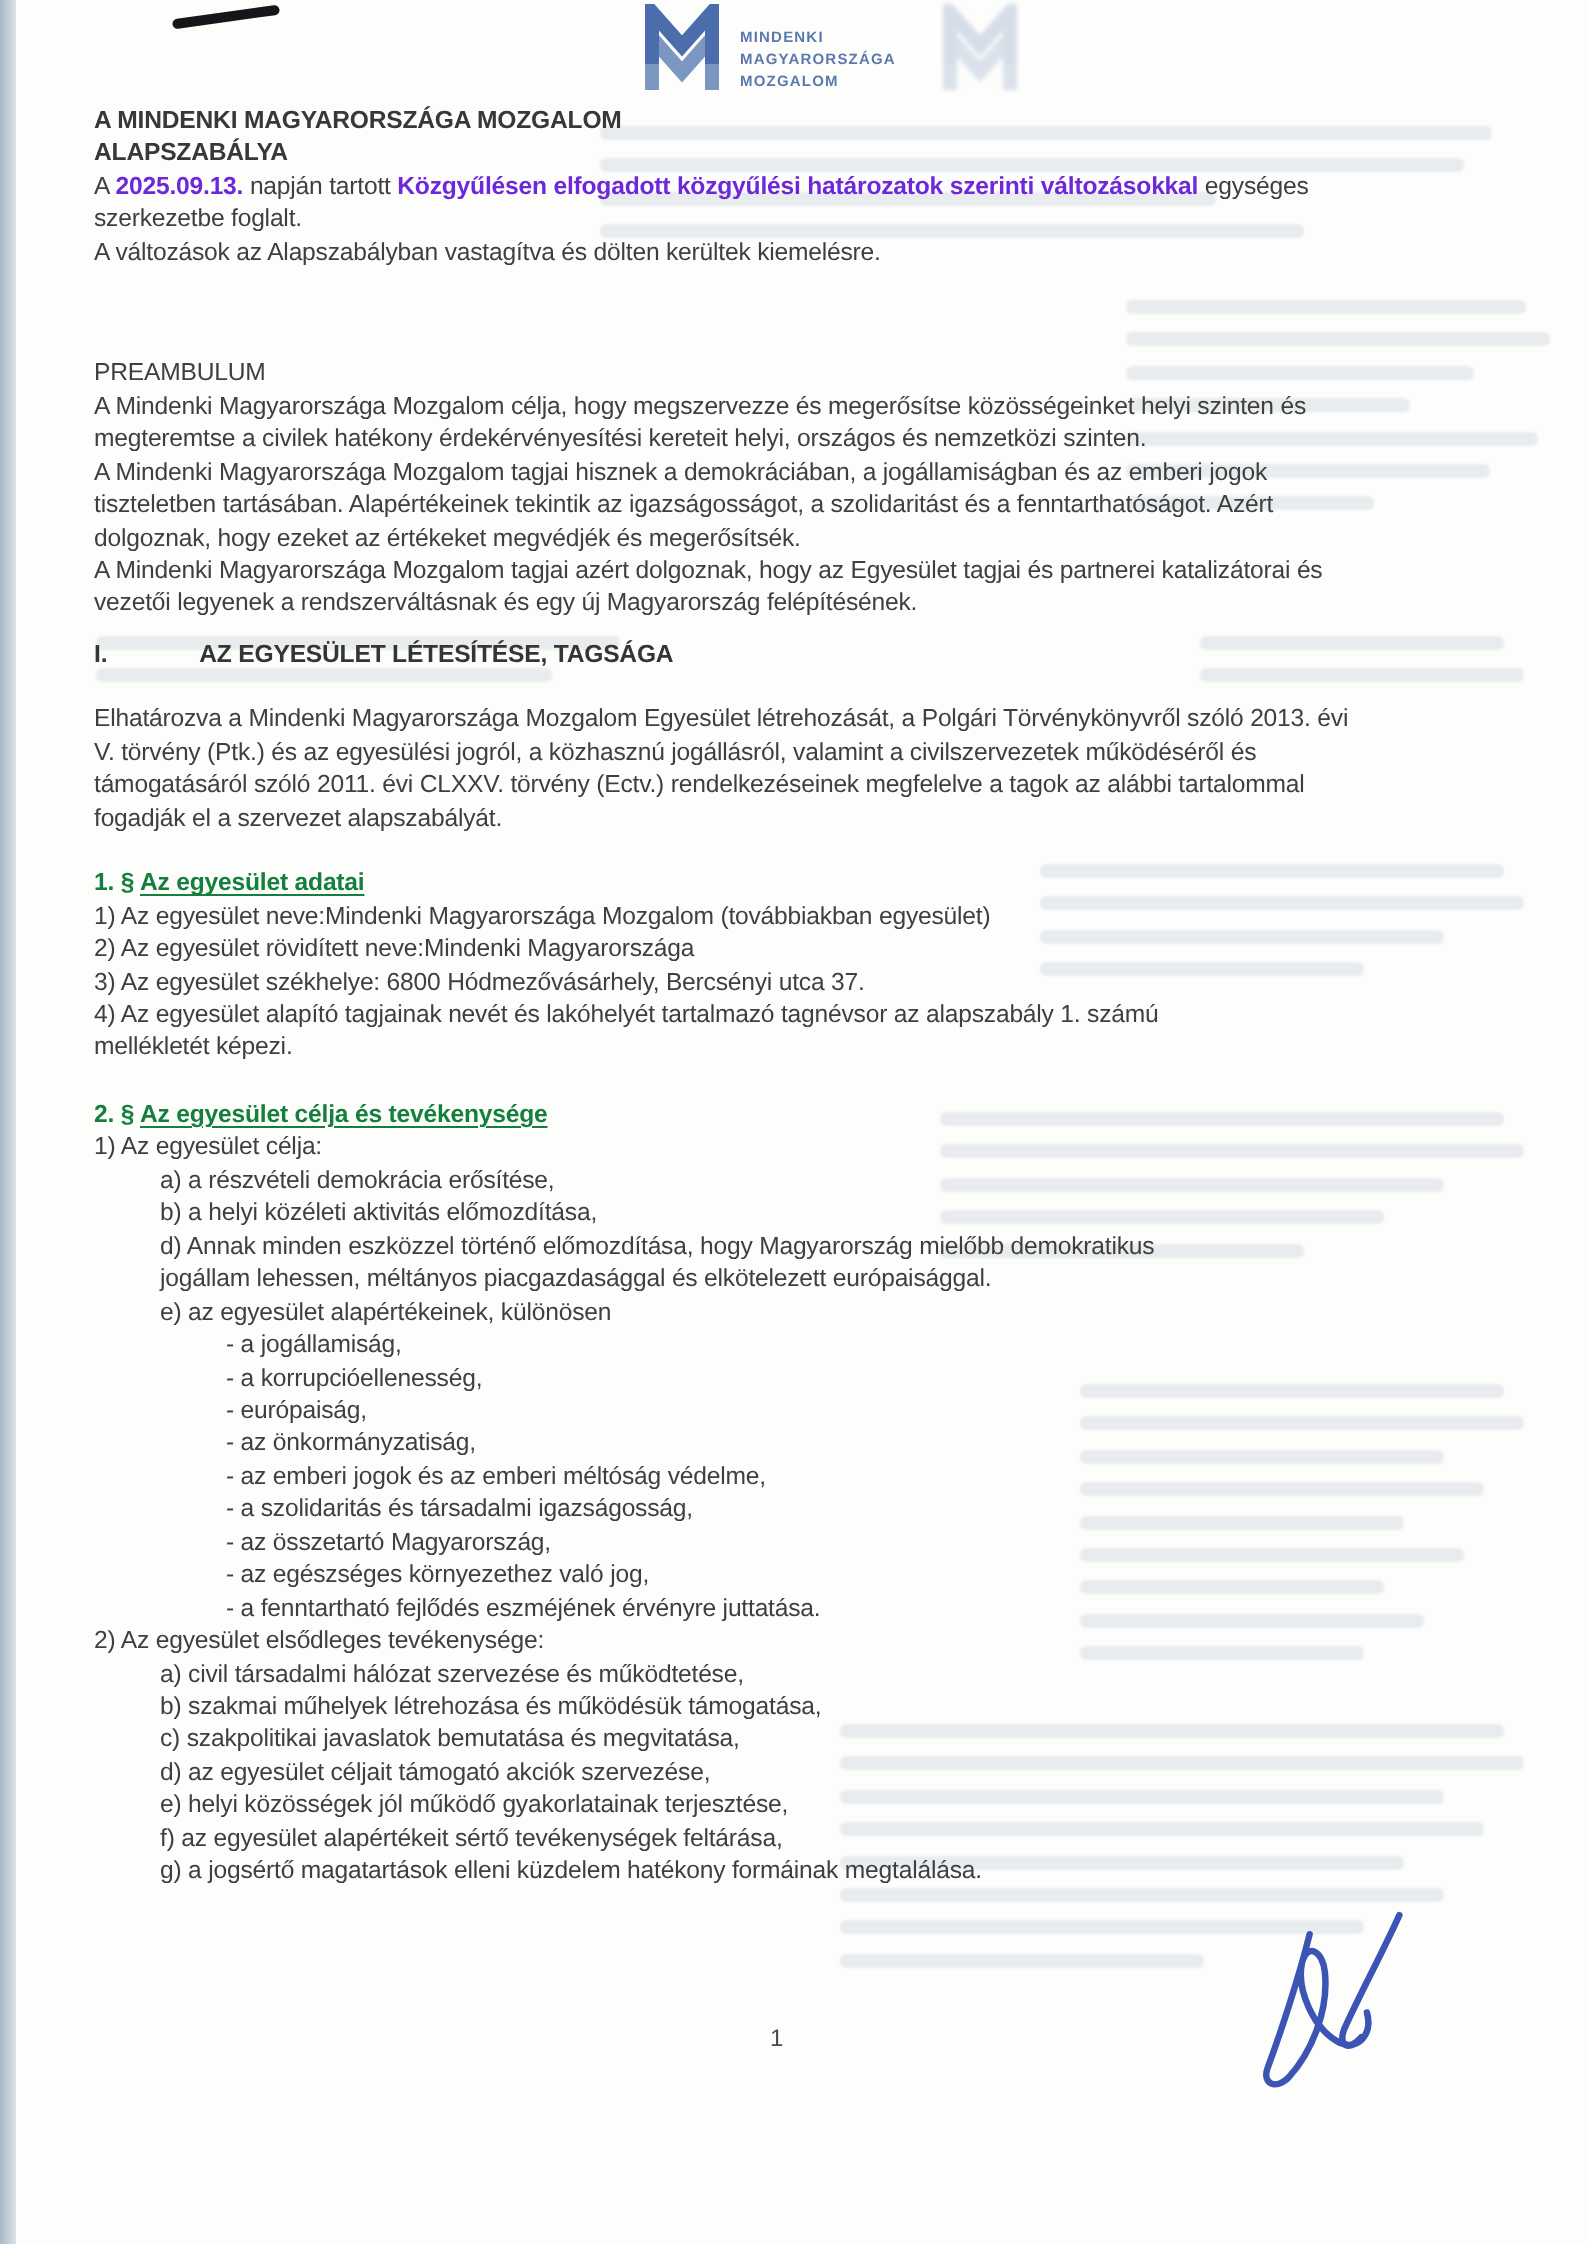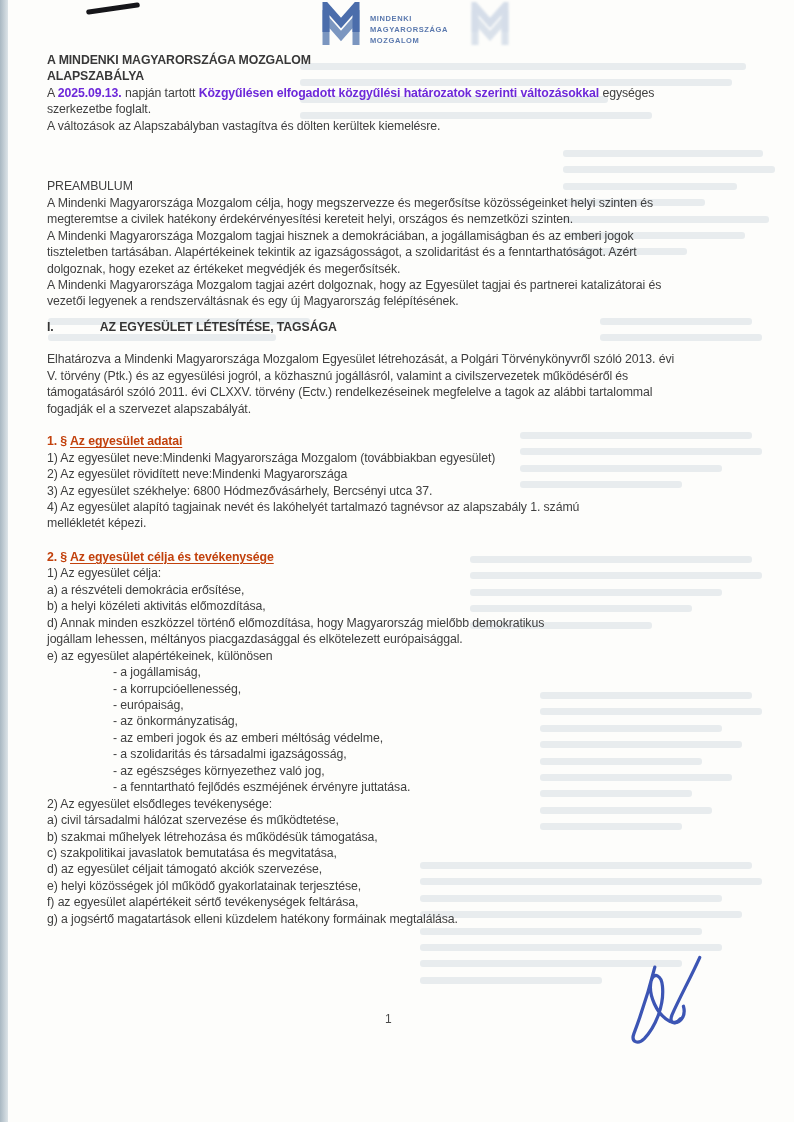--- a/index.html
+++ b/index.html
@@ -26,23 +26,23 @@
   .content{position:absolute;left:47px;top:52px;width:708px;
     font-size:12.3px;line-height:16.45px;letter-spacing:-0.1px;}
   .ln{white-space:nowrap;}
   .doc-title{font-weight:600;color:#383838;}
   .b{font-weight:700;color:#6d28d9;}
   .preamble{margin-top:44px;}
   .chapter-head{margin-top:9px;text-align:left;font-weight:700;color:#353535;}
   .chapter-head .numeral{margin-right:46px;}
   .block-gap16{margin-top:16px;}
   .block-gap17{margin-top:17px;}
-  .sec-head{font-weight:700;color:#c2410c;}
+  .sec-head{font-weight:700;color:#15803d;}
   .sec-head .sec-title{text-decoration:underline;text-underline-offset:2px;}
-  .indent1{}
+  .indent1{margin-left:33px;}
   .indent2{margin-left:66px;}
   .page-num{position:absolute;left:385px;top:1012px;font-size:12px;color:#4a4a4a;}
   .signature{position:absolute;left:622px;top:948px;}
 </style>
 </head>
 <body>
 
 <div class="edge-left"></div>
 <div class="pen-mark"></div>
 <div id="ghosts">
@@ -171,20 +171,21 @@
         <div class="ln">e) az egyesület alapértékeinek, különösen</div>
       </div>
     <div class="indent2">
 
     <div class="ln">- a jogállamiság,</div>
         <div class="ln">- a korrupcióellenesség,</div>
         <div class="ln">- európaiság,</div>
         <div class="ln">- az önkormányzatiság,</div>
         <div class="ln">- az emberi jogok és az emberi méltóság védelme,</div>
         <div class="ln">- a szolidaritás és társadalmi igazságosság,</div>
+        <div class="ln">- az összetartó Magyarország,</div>
         <div class="ln">- az egészséges környezethez való jog,</div>
         <div class="ln">- a fenntartható fejlődés eszméjének érvényre juttatása.</div>
       </div>
     <div class="ln">2) Az egyesület elsődleges tevékenysége:</div>
     <div class="indent1">
 
     <div class="ln">a) civil társadalmi hálózat szervezése és működtetése,</div>
         <div class="ln">b) szakmai műhelyek létrehozása és működésük támogatása,</div>
         <div class="ln">c) szakpolitikai javaslatok bemutatása és megvitatása,</div>
         <div class="ln">d) az egyesület céljait támogató akciók szervezése,</div>

